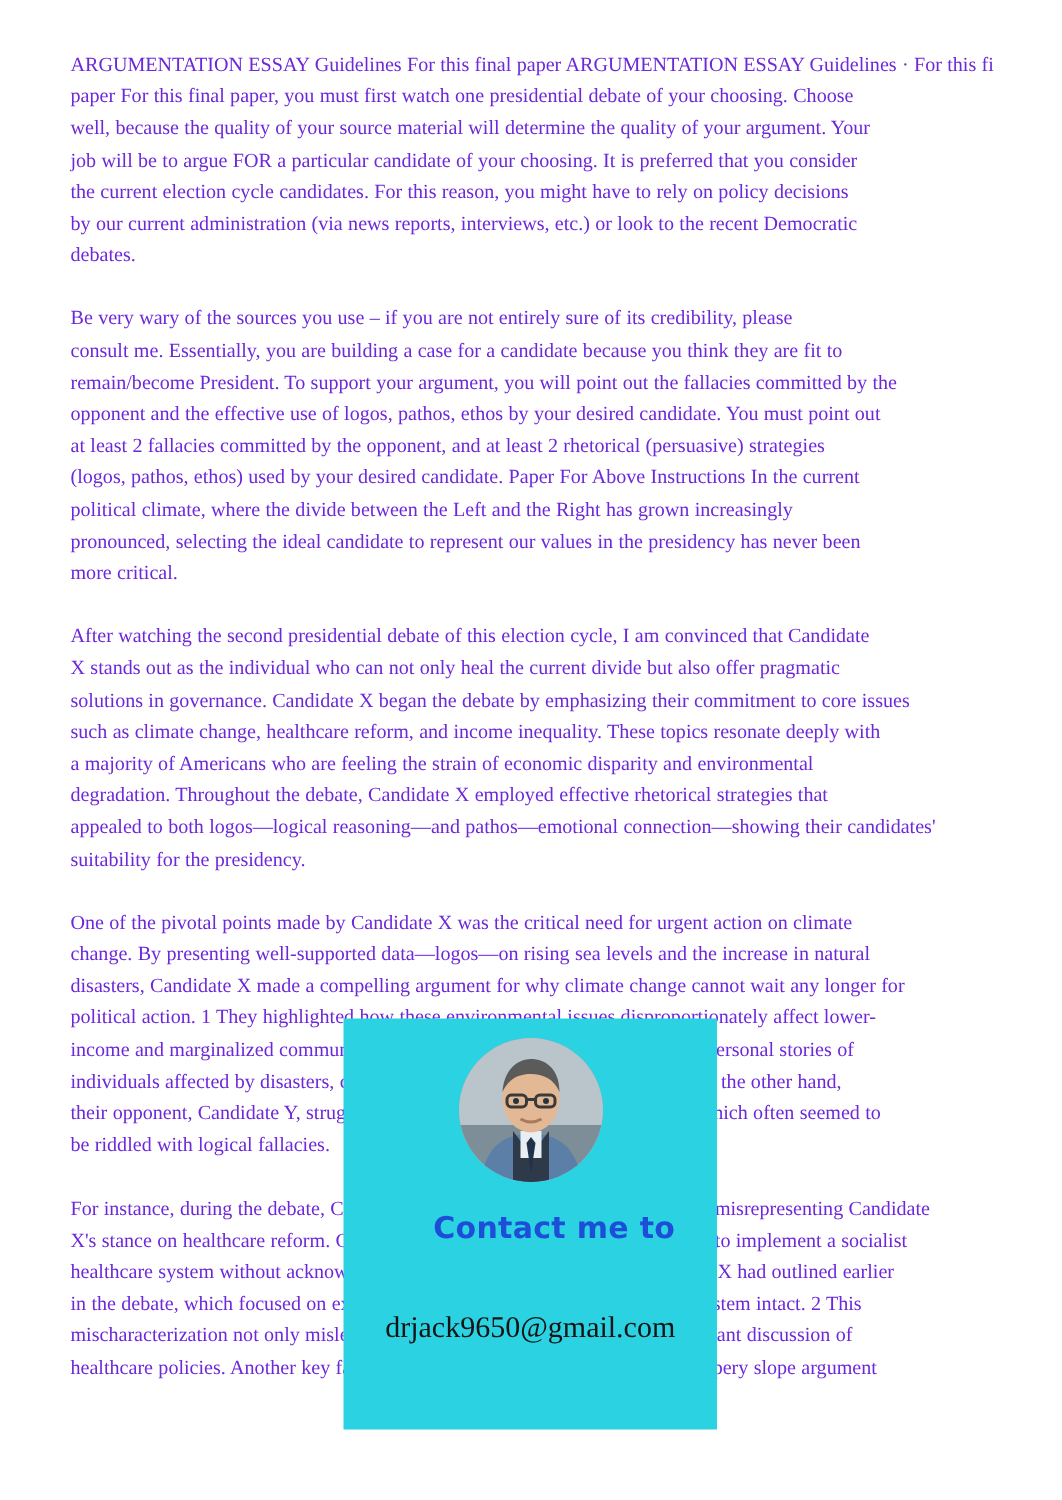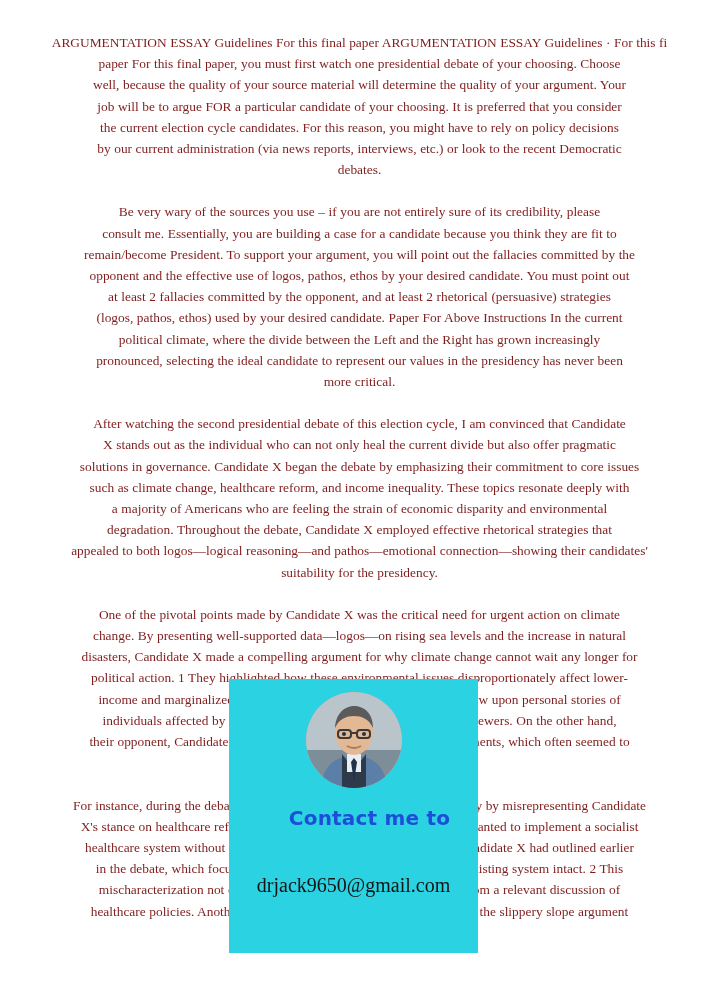--- a/index.html
+++ b/index.html
@@ -24,23 +24,23 @@
   .doc-body {
     position: absolute;
     top: 32px;
     left: 47px;
     width: 625px;
   }
   .para {
     font-family: "Liberation Serif", serif;
     font-size: 13.4px;
     line-height: 21.2px;
-    color: #7f1d1d;
+    color: #6d28d9;
     margin: 0 0 21px 0;
-    text-align: center;
+    text-align: left;
     white-space: pre-wrap;
     word-spacing: 0.2px;
   }
   .para:last-child {
     margin-bottom: 0;
   }
   
   .overlay-card {
     position: absolute;
     left: 229px;

